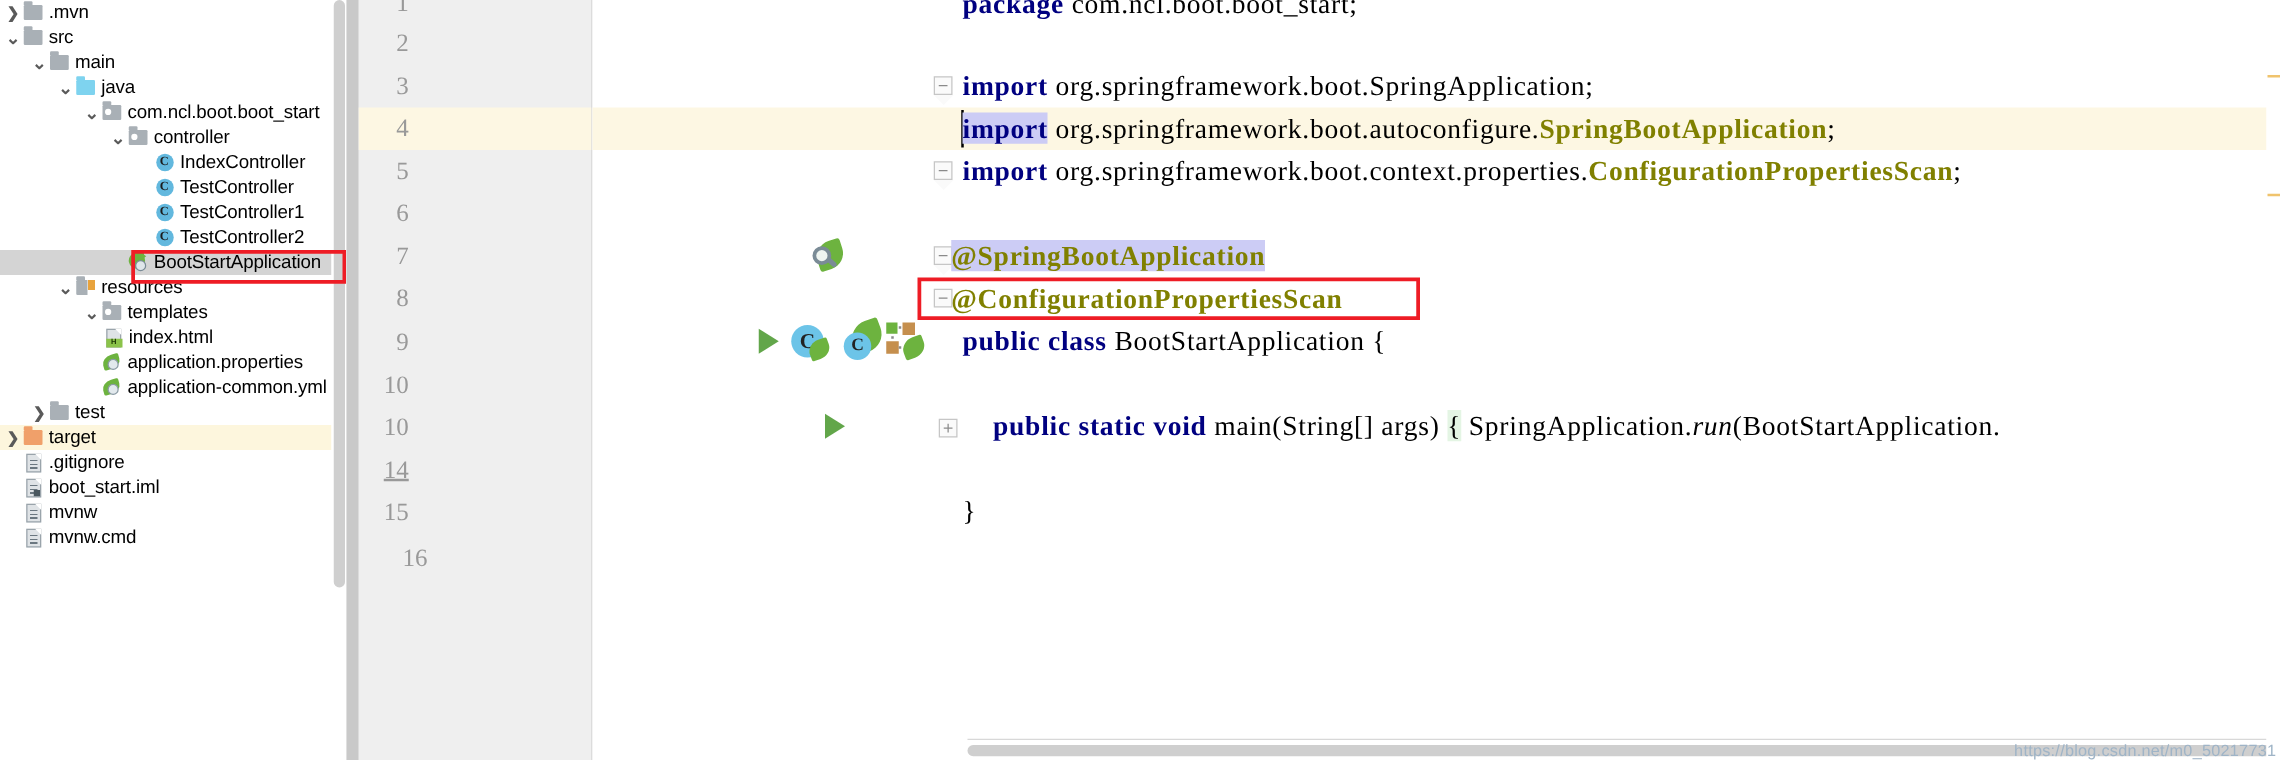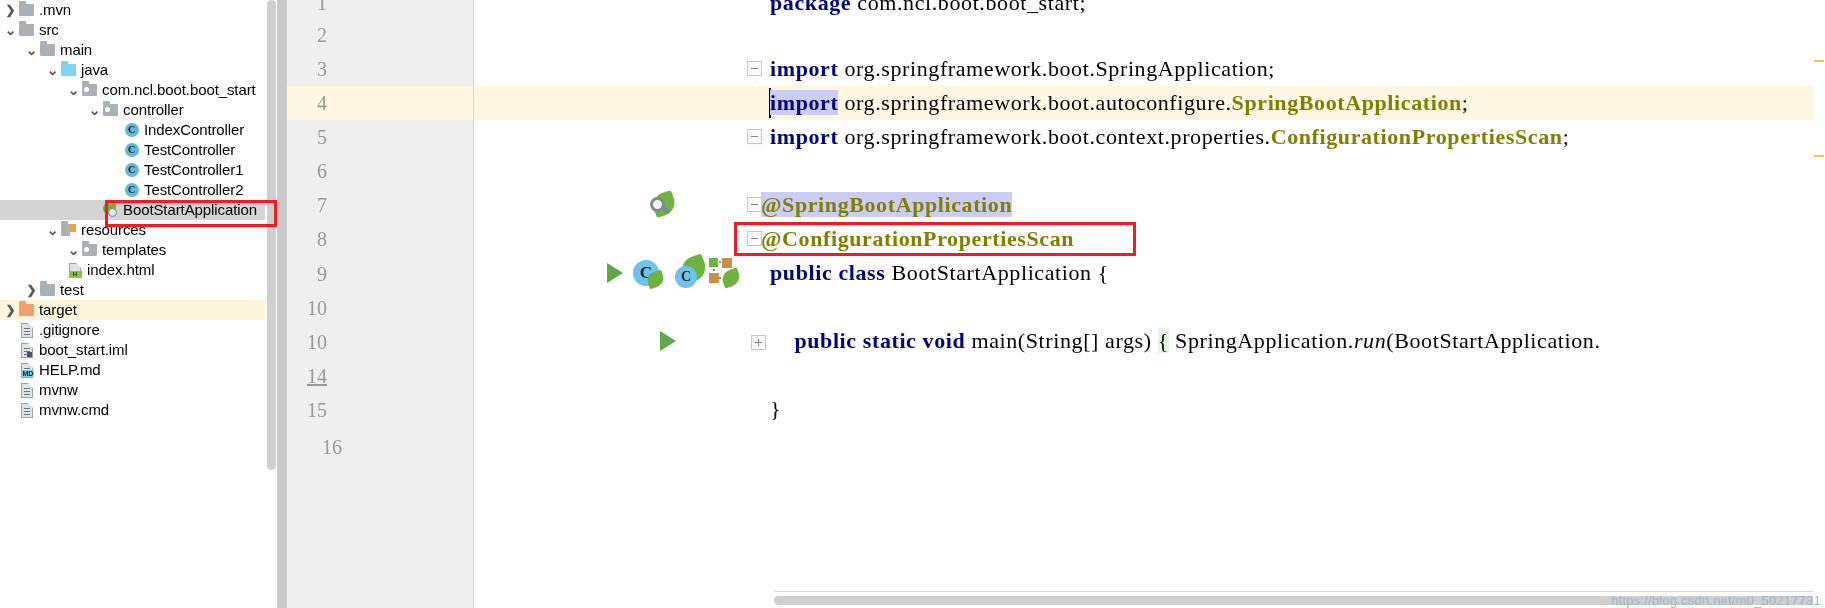--- a/index.html
+++ b/index.html
@@ -311,28 +311,48 @@
           </span>
           <span class="lbl">resources</span>
         </div>
         <div class="row" style="padding-left: 67px;">
           <span class="twisty" style="font-size: 14px; line-height: 8px;">⌄</span>
           <span class="ico">
             <span class="f-pkg"></span>
           </span>
           <span class="lbl">templates</span>
         </div>
-        <div class="row" style="padding-left: 52px;">
+        <div class="row" style="padding-left: 68px;">
           <span class="twisty none"></span>
           <span class="ico">
             <span class="fhtml">
               <span class="b">H</span>
             </span>
           </span>
           <span class="lbl">index.html</span>
+        </div>
+        <div class="row" style="padding-left: 67px;">
+          <span class="twisty none"></span>
+          <span class="ico">
+            <span class="c-leaf">
+              <span class="lf"></span>
+              <span class="gear2"></span>
+            </span>
+          </span>
+          <span class="lbl">application.properties</span>
+        </div>
+        <div class="row" style="padding-left: 67px;">
+          <span class="twisty none"></span>
+          <span class="ico">
+            <span class="c-leaf">
+              <span class="lf"></span>
+              <span class="gear2"></span>
+            </span>
+          </span>
+          <span class="lbl">application-common.yml</span>
         </div>
         <div class="row" style="padding-left: 25px;">
           <span class="twisty">❯</span>
           <span class="ico">
             <span class="f-gray"></span>
           </span>
           <span class="lbl">test</span>
         </div>
         <div class="row hl" style="padding-left: 4px;">
           <span class="twisty">❯</span>
@@ -352,30 +372,20 @@
         </div>
         <div class="row" style="padding-left: 4px;">
           <span class="twisty none"></span>
           <span class="ico">
             <span class="fdoc">
               <span class="lines"></span>
               <span class="sq"></span>
             </span>
           </span>
           <span class="lbl">boot_start.iml</span>
-        </div>
-        <div class="row" style="padding-left: 4px;">
-          <span class="twisty none"></span>
-          <span class="ico">
-            <span class="fdoc">
-              <span class="lines"></span>
-              <span class="badge">MD</span>
-            </span>
-          </span>
-          <span class="lbl">HELP.md</span>
         </div>
         <div class="row" style="padding-left: 4px;">
           <span class="twisty none"></span>
           <span class="ico">
             <span class="fdoc">
               <span class="lines"></span>
             </span>
           </span>
           <span class="lbl">mvnw</span>
         </div>

